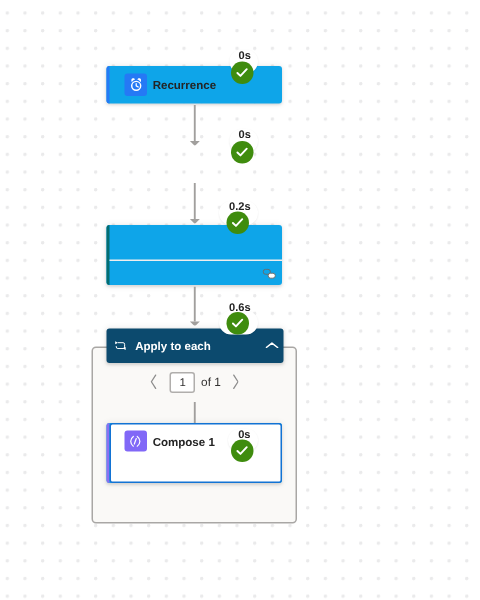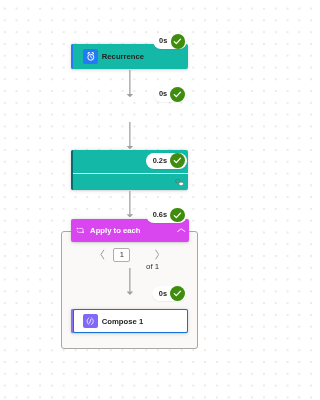--- a/index.html
+++ b/index.html
@@ -9,40 +9,40 @@
     background-color:#ffffff;
     background-image:radial-gradient(circle at 1.1px 1.1px, #eaeaeb 0.95px, rgba(255,255,255,0) 1.35px);
     background-size:11.79px 11.79px;
     background-position:3.8px 7.6px;
     position:relative;
     -webkit-font-smoothing:antialiased;
   }
   .canvas{position:absolute;left:0;top:0;width:279px;height:400px;}
 
   
-  .node{position:absolute;background:#14b8a6;border-radius:2px;
+  .node{position:absolute;background:#0ea5e9;border-radius:2px;
         box-shadow:0 0.8px 1.8px rgba(0,0,0,0.11),0 0.1px 5px rgba(0,0,0,0.09);}
   .accent{position:absolute;left:0;top:0;bottom:0;width:2.6px;border-radius:2px 0 0 2px;}
   .nhead{display:flex;align-items:center;height:24.5px;padding-left:12.6px;}
   .nicon{width:14.7px;height:14.3px;border-radius:2px;display:flex;align-items:center;justify-content:center;flex:none;}
   .nicon svg{display:block;}
   .ntitle{font-size:7.7px;color:#242424;margin-left:4.0px;font-weight:700;letter-spacing:0px;white-space:nowrap;}
 
   
   .badge{position:absolute;display:flex;align-items:center;background:#fff;border-radius:9px;height:15.5px;padding-right:1.8px;
-         box-shadow:0 0.5px 1.2px rgba(0,0,0,0.09);z-index:5;}
+         box-shadow:0 0.5px 1.2px rgba(0,0,0,0.09);z-index:5;flex-direction:column;}
   .badge .dur{font-size:7.4px;color:#242424;padding:0 3.2px 0 6.4px;font-weight:700;line-height:1;}
   .check{width:14.9px;height:14.9px;border-radius:50%;background:#3f8c0e;display:flex;align-items:center;justify-content:center;flex:none;}
 
   
   .conn{position:absolute;z-index:1;}
 
   
   .scope{position:absolute;background:#faf9f7;border:1.1px solid #a9a7a5;border-radius:3px;z-index:0;box-sizing:border-box;}
-  .scopehead{position:absolute;background:#d946ef;border-radius:2px;display:flex;align-items:center;
+  .scopehead{position:absolute;background:#0c4a6e;border-radius:2px;display:flex;align-items:center;
              box-shadow:0 0.8px 1.8px rgba(0,0,0,0.11),0 0.1px 5px rgba(0,0,0,0.09);}
   .scopehead .stitle{font-size:7.7px;color:#ffffff;font-weight:700;margin-left:5.5px;letter-spacing:0px;}
   .chev{position:absolute;right:2.7px;top:0;bottom:0;display:flex;align-items:center;line-height:0;}
 
   
   .pager{position:absolute;}
   .pbox{width:15.3px;height:11.5px;border:1px solid #b0aeac;border-radius:2px;display:flex;align-items:center;justify-content:center;background:#fff;box-sizing:content-box;}
   .pbox span{font-size:7.6px;color:#323130;line-height:1;}
   .pof{font-size:7.9px;color:#323130;line-height:1;white-space:nowrap;}
   .parrow{line-height:0;}
@@ -105,21 +105,21 @@
 
   <div class="pager" style="left:100.4px;top:248.1px;width:60px;height:13.6px;">
     <span class="parrow" style="position:absolute;left:0px;top:1.2px;">
       <svg width="4.6" height="11" viewBox="0 0 5 11">
           <path d="M4.1 0.7 L1.0 5.5 L4.1 10.3" stroke="#8d8d8d" stroke-width="0.95" fill="none" stroke-linecap="round" stroke-linejoin="round"></path>
         </svg>
     </span>
     <span class="pbox" style="position:absolute;left:12.8px;top:0px;">
         <span>1</span>
       </span>
-    <span class="pof" style="position:absolute;left:33.7px;top:2.6px;margin:12px;">of 1</span>
+    <span class="pof" style="position:absolute;left:33.7px;top:2.6px;margin:0;">of 1</span>
     <span class="parrow" style="position:absolute;left:54.4px;top:1.2px;">
       <svg width="4.6" height="11" viewBox="0 0 5 11">
           <path d="M0.9 0.7 L4.0 5.5 L0.9 10.3" stroke="#8d8d8d" stroke-width="0.95" fill="none" stroke-linecap="round" stroke-linejoin="round"></path>
         </svg>
     </span>
   </div>
 
   <div class="node" style="left:70.5px;top:44.2px;width:117.5px;height:24.5px;">
     <div class="accent" style="background:#2579f5;"></div>
     <div class="nhead">
@@ -156,30 +156,30 @@
     <div class="accent" style="background:#036c70;"></div>
     <div class="cardbody">
       <span class="linkicon">
         <svg width="9" height="7" viewBox="0 0 18 14">
           <rect x="0.9" y="1.1" width="9.6" height="6.6" rx="3.3" stroke="#6b6b6b" stroke-width="1.25" fill="none"></rect>
           <rect x="7.5" y="6.3" width="9.6" height="6.6" rx="3.3" stroke="#6b6b6b" stroke-width="1.25" fill="#ffffff"></rect>
         </svg>
       </span>
     </div>
   </div>
-  <div class="badge" style="left:146.3px;top:153px;">
+  <div class="badge" style="left:146.3px;top:134px;">
     <span class="dur">0.2s</span>
     <span class="check">
       <svg width="9" height="9" viewBox="0 0 12 12">
           <path d="M1.7 6.2 L4.4 8.8 L10 2.8" stroke="#fff" stroke-width="1.7" fill="none" stroke-linecap="round" stroke-linejoin="round"></path>
         </svg>
     </span>
   </div>
 
-  <div class="node" style="left:70.7px;top:309px;width:117.1px;height:24px;box-shadow:0 0.8px 1.8px rgba(0,0,0,0.11),0 0.1px 5px rgba(0,0,0,0.09);">
+  <div class="node" style="left:70.7px;top:282px;width:117.1px;height:40px;box-shadow:0 0.8px 1.8px rgba(0,0,0,0.11),0 0.1px 5px rgba(0,0,0,0.09);">
     <div class="accent" style="background:#8a6ff0;left:0;width:1.9px;"></div>
     <div class="selbox"></div>
     <div class="nhead" style="padding-left:12.4px;position:relative;z-index:2;">
       <span class="nicon" style="background:#8168f7;">
         <svg width="10.4" height="10.4" viewBox="0 0 16 16">
           <path d="M6.0 3.0 C4.3 4.2 3.3 6.0 3.3 8 C3.3 10.0 4.3 11.8 6.0 13.0" stroke="#fff" stroke-width="1.25" fill="none" stroke-linecap="round"></path>
           <path d="M10.0 3.0 C11.7 4.2 12.7 6.0 12.7 8 C12.7 10.0 11.7 11.8 10.0 13.0" stroke="#fff" stroke-width="1.25" fill="none" stroke-linecap="round"></path>
           <path d="M9.0 5.2 L7.0 10.8" stroke="#fff" stroke-width="1.25" stroke-linecap="round"></path>
         </svg>
       </span>

